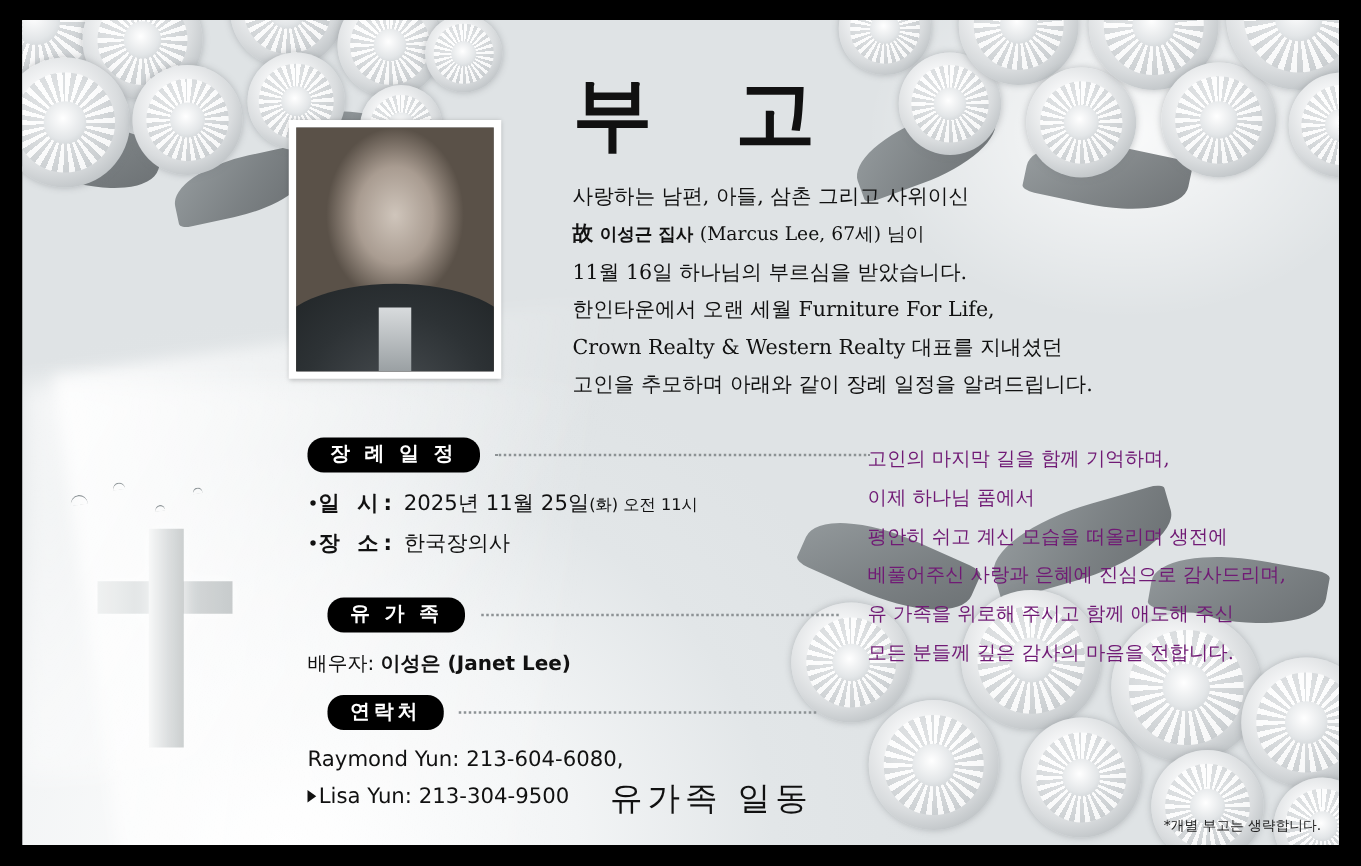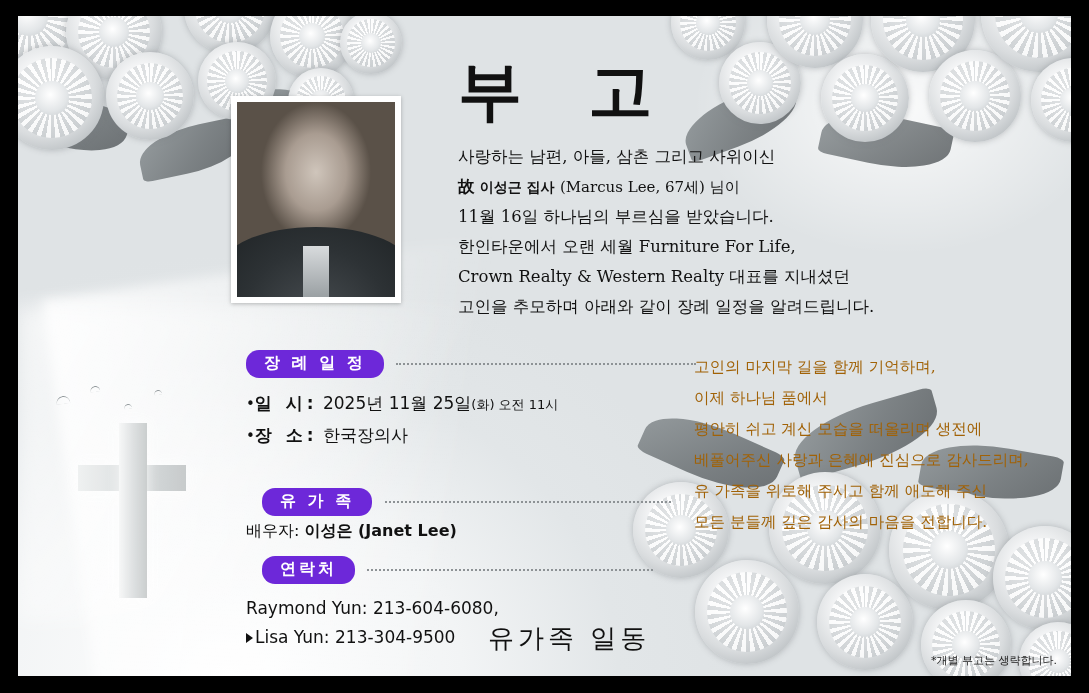--- a/index.html
+++ b/index.html
@@ -202,21 +202,21 @@
   .intro .big { font-size: 14px; font-weight: 700; }
   .intro .sm { font-size: 15px; }
 
   
   .sec {
     position: absolute;
     height: 26px;
   }
   .sec .pill {
     display: inline-block;
-    background: #6d28d9;
+    background: #000000;
     color: #fff;
     border-radius: 13px;
     padding: 3px 18px 4px;
     font-size: 16px;
     font-weight: 700;
     letter-spacing: 3px;
     font-family: "DejaVu Sans", sans-serif;
     vertical-align: middle;
   }
   .sec .dotline {
@@ -236,21 +236,21 @@
   .kv .bullet { font-size: 15px; }
   .kv .label { font-weight: 700; letter-spacing: 4px; }
   .kv .val { font-weight: 400; }
   .kv .small { font-size: 13px; font-weight: 400; }
 
   .message {
     position: absolute;
     left: 676px;
     top: 336px;
     width: 360px;
-    color: #a16207;
+    color: #701a75;
     font-size: 15.5px;
     line-height: 31px;
     font-family: "DejaVu Serif", serif;
   }
   .message .ln { white-space: nowrap; }
 
   .contacts {
     position: absolute;
     left: 228px;
     top: 578px;
@@ -394,21 +394,21 @@
         <div class="kv">
           <span class="bullet">•</span><span class="label">일   시:</span>
           <span class="val">2025년 11월 25일</span><span class="small">(화) 오전 11시</span>
         </div>
         <div class="kv">
           <span class="bullet">•</span><span class="label">장   소:</span>
           <span class="val">한국장의사</span>
         </div>
       </div>
 
-      <div class="sec" style="left:244px; top:472px;">
+      <div class="sec" style="left:244px; top:462px;">
         <span class="pill">유 가 족</span>
         <span class="dotline" style="width:286px;"></span>
       </div>
 
       <div class="spouse">
         <span>배우자:</span>
         <span class="nm">이성은 (Janet Lee)</span>
       </div>
 
       <div class="sec" style="left:244px; top:540px;">

